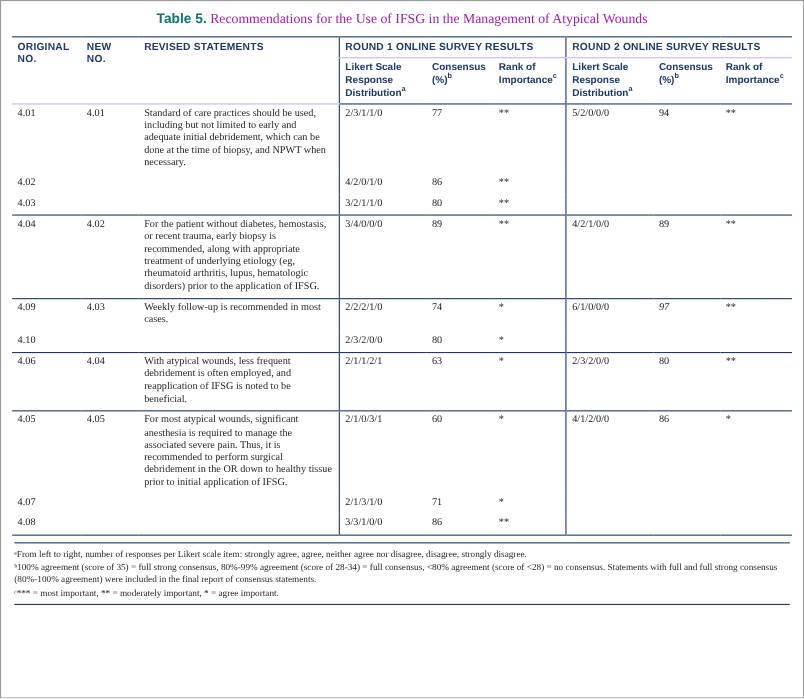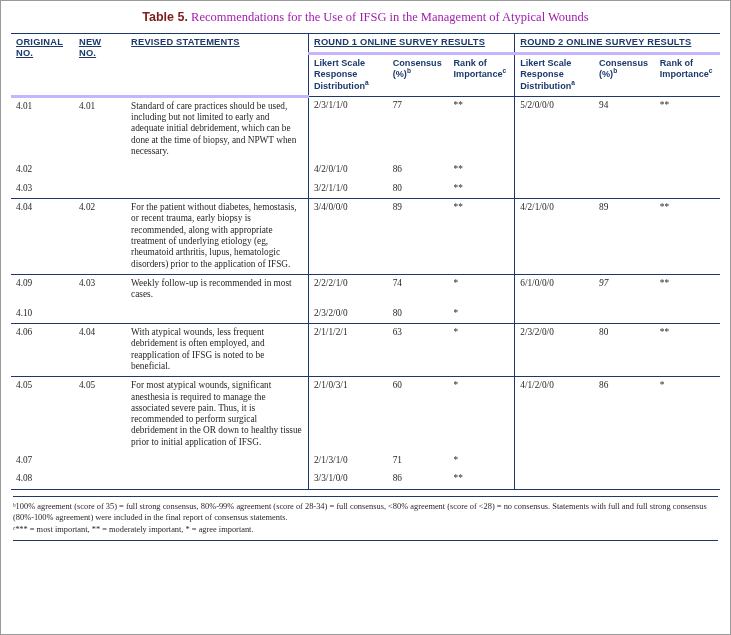--- a/index.html
+++ b/index.html
@@ -24,21 +24,21 @@
   }
   .caption {
     text-align: center;
     font-size: 12.5px;
     padding: 9px 14px 8px 14px;
     color: #231f20;
     font-family: "Liberation Serif", serif;
   }
   .caption .tbl-label {
     font-weight: bold;
-    color: #7f1d1d;
+    color: #0f766e;
     font-family: "Liberation Sans", sans-serif;
     font-size: 12.5px;
   }
   .caption .tbl-title {
     color: #a21caf;
   }
   table.main {
     border-collapse: collapse;
     width: 709px;
     margin: 0 auto;
@@ -63,22 +63,21 @@
     padding-bottom: 6px;
   }
   thead th.sub {
     text-transform: none;
     font-weight: bold;
     font-size: 9.1px;
     letter-spacing: 0;
   }
   .hdr-top {
     border-top: 1.6px solid #1b3a6b;
-    border-bottom: 3px solid #c4b5fd;
-    text-decoration: underline;
+    border-bottom: 1px solid #c4b5fd;
   }
   .rule-thin-bottom { border-bottom: 1px solid #1b3a6b; }
   .vline-l { border-left: 1px solid #1b3a6b; }
   .row-rule td { border-bottom: 1px solid #1b3a6b; }
   .row-norule td { border-bottom: none; }
   td.num, td.newnum {
     font-family: "Liberation Serif", serif;
     font-size: 9.3px;
     white-space: nowrap;
   }
@@ -258,18 +257,19 @@
           <td class="val" style="border-bottom: 1px solid rgb(27, 58, 107);">86</td>
           <td class="val" style="border-bottom: 1px solid rgb(27, 58, 107);">**</td>
           <td class="val vline-l" style="border-left: 1px solid rgb(27, 58, 107); border-bottom: 1px solid rgb(27, 58, 107);"></td>
           <td class="val" style="border-bottom: 1px solid rgb(27, 58, 107);"></td>
           <td class="val" style="border-bottom: 1px solid rgb(27, 58, 107);"></td>
         </tr>
       </tbody>
   </table>
 
   <div class="footnotes">
+    <div>ᵃFrom left to right, number of responses per Likert scale item: strongly agree, agree, neither agree nor disagree, disagree, strongly disagree.</div>
     <div>ᵇ100% agreement (score of 35) = full strong consensus, 80%-99% agreement (score of 28-34) = full consensus, &lt;80% agreement (score of &lt;28) = no consensus. Statements with full and full strong consensus (80%-100% agreement) were included in the final report of consensus statements.</div>
     <div>ᶜ*** = most important, ** = moderately important, * = agree important.</div>
   </div>
   <div class="fn-rule-bottom"></div>
 
 </div>
 
 </body></html>

